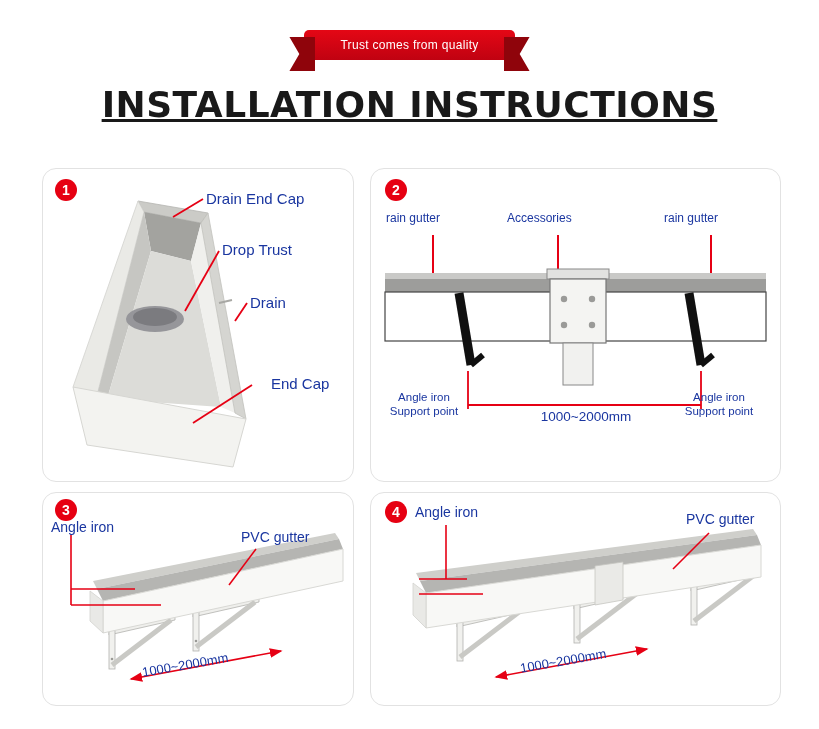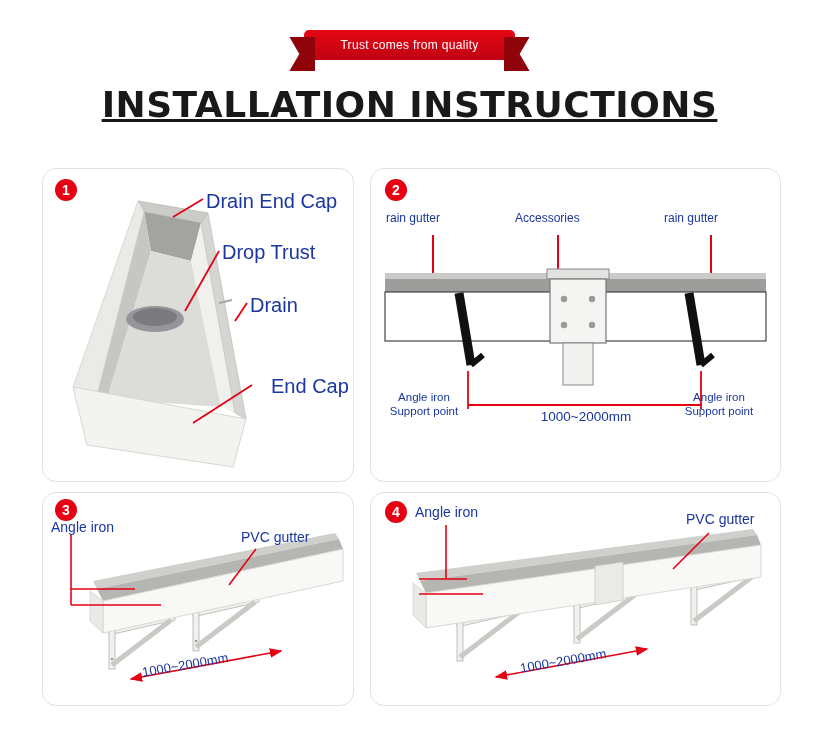--- a/index.html
+++ b/index.html
@@ -32,21 +32,21 @@
   .panel1{left:42px;top:168px;width:310px;height:312px;}
   .panel2{left:370px;top:168px;width:409px;height:312px;}
   .panel3{left:42px;top:492px;width:310px;height:212px;}
   .panel4{left:370px;top:492px;width:409px;height:212px;}
   .art{position:absolute;left:0;top:0;width:100%;height:100%;}
   .badge{
     position:absolute;width:22px;height:22px;border-radius:50%;background:#e60012;
     color:#fff;font-weight:bold;font-size:14px;display:flex;align-items:center;justify-content:center;
     z-index:3;
   }
-  .lbl{position:absolute;color:var(--blue);font-size:20px;white-space:nowrap;z-index:2;}
+  .lbl{position:absolute;color:var(--blue);font-size:15px;white-space:nowrap;z-index:2;}
   .lbl.big{font-size:12px;}
   .lbl.med{font-size:14px;}
   .support{position:absolute;text-align:center;color:var(--blue);font-size:11.5px;line-height:14px;z-index:2;}
   .support span{display:block;}
   .dim{position:absolute;color:var(--blue);font-size:13.5px;text-align:center;white-space:nowrap;z-index:2;}
   .dim.tilt{transform:rotate(-10deg);transform-origin:left top;font-size:13px;}
 </style>
 </head>
 <body>
 
@@ -119,21 +119,21 @@
         <path d="M318 124 L330 196" stroke-width="9"></path>
         <path d="M330 196 L342 186" stroke-width="6"></path>
       </g>
       <g stroke="#e60014" stroke-width="1.8">
         <line x1="97" y1="202" x2="97" y2="240"></line>
         <line x1="330" y1="202" x2="330" y2="240"></line>
         <line x1="97" y1="236" x2="330" y2="236"></line>
       </g>
     </svg>
     <span class="lbl big" style="left:15px;top:42px">rain gutter</span>
-    <span class="lbl big" style="left:144px;top:42px">Accessories</span>
+    <span class="lbl big" style="left:136px;top:42px">Accessories</span>
     <span class="lbl big" style="left:293px;top:42px">rain gutter</span>
     <div class="support" style="left:10px;top:221px;width:86px">
       <span>Angle iron</span>
       <span>Support point</span>
     </div>
     <div class="support" style="left:300px;top:221px;width:96px">
       <span>Angle iron</span>
       <span>Support point</span>
     </div>
     <div class="dim" style="left:135px;top:240px;width:160px">1000~2000mm</div>

